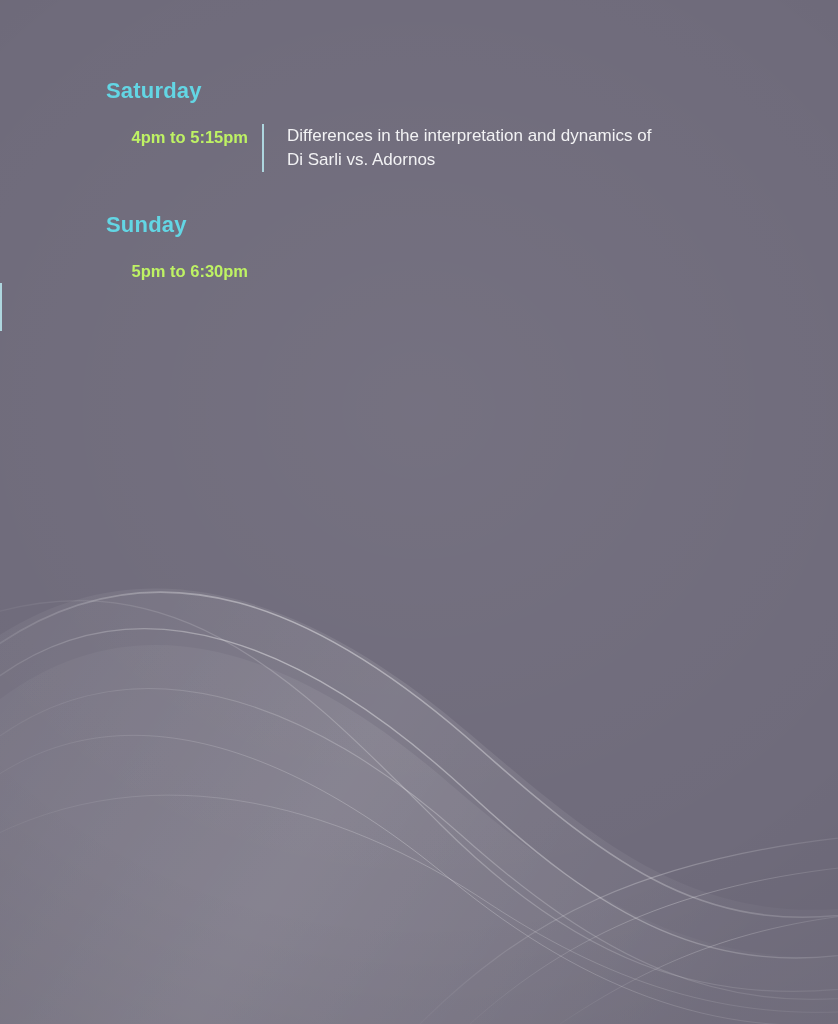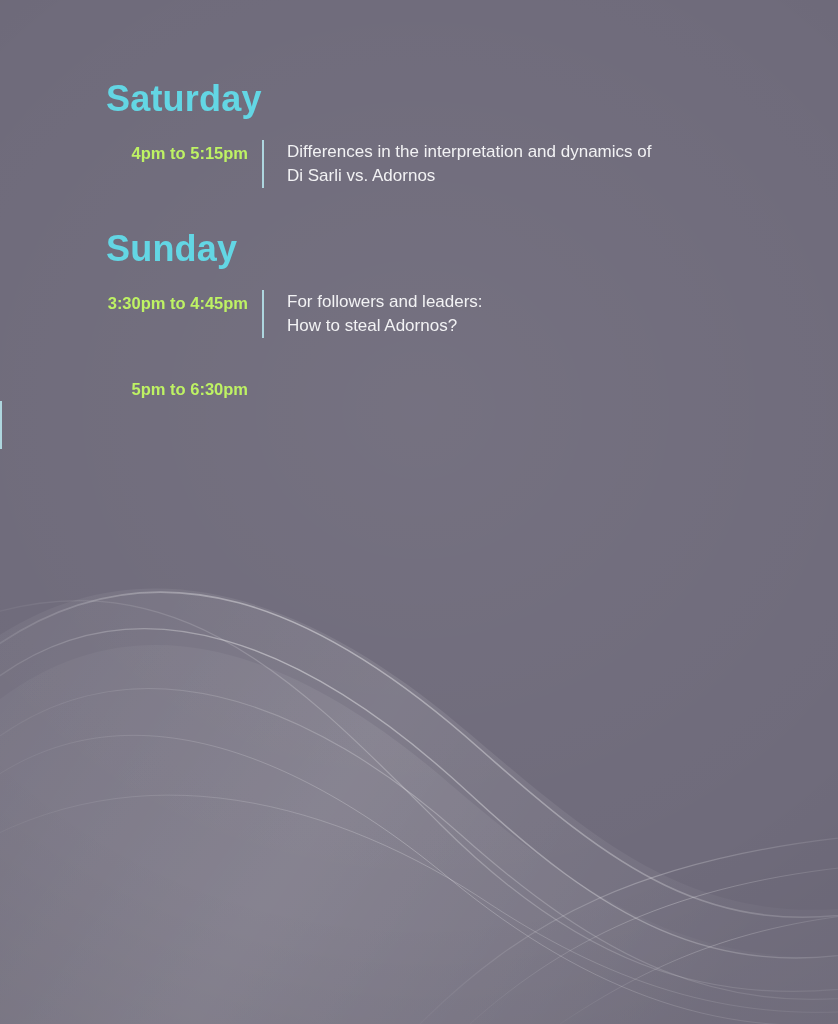--- a/index.html
+++ b/index.html
@@ -28,21 +28,21 @@
     pointer-events: none;
   }
   .content {
     position: relative;
     z-index: 3;
     padding-top: 78px;
   }
   .day-block { margin-bottom: 0; }
   .day-title {
     color: #63d6e4;
-    font-size: 36px;
+    font-size: 22px;
     font-weight: bold;
     letter-spacing: 0.2px;
     margin-left: 106px;
   }
   #day-sunday-title { margin-top: 40px; }
   .sessions {
     margin-top: 20px;
   }
   .session-row {
     display: flex;
@@ -137,28 +137,20 @@
 
 
     </div>
   </section>
 
   <section class="day-block">
     <h2 class="day-title" id="day-sunday-title">Sunday</h2>
 
     <div class="sessions" id="sunday-sessions">
 
-      <div class="session-row">
-        <div class="session-time">3:30pm to 4:45pm</div>
-        <div class="session-divider"></div>
-        <div class="session-desc">
-          <span class="line">For followers and leaders:</span>
-          <span class="line">How to steal Adornos?</span>
-        </div>
-      </div>
 
       <div class="session-row">
         <div class="session-time">5pm to 6:30pm</div>
         <div class="session-divider"></div>
       </div>
 
     </div>
   </section>
 
 </div>

